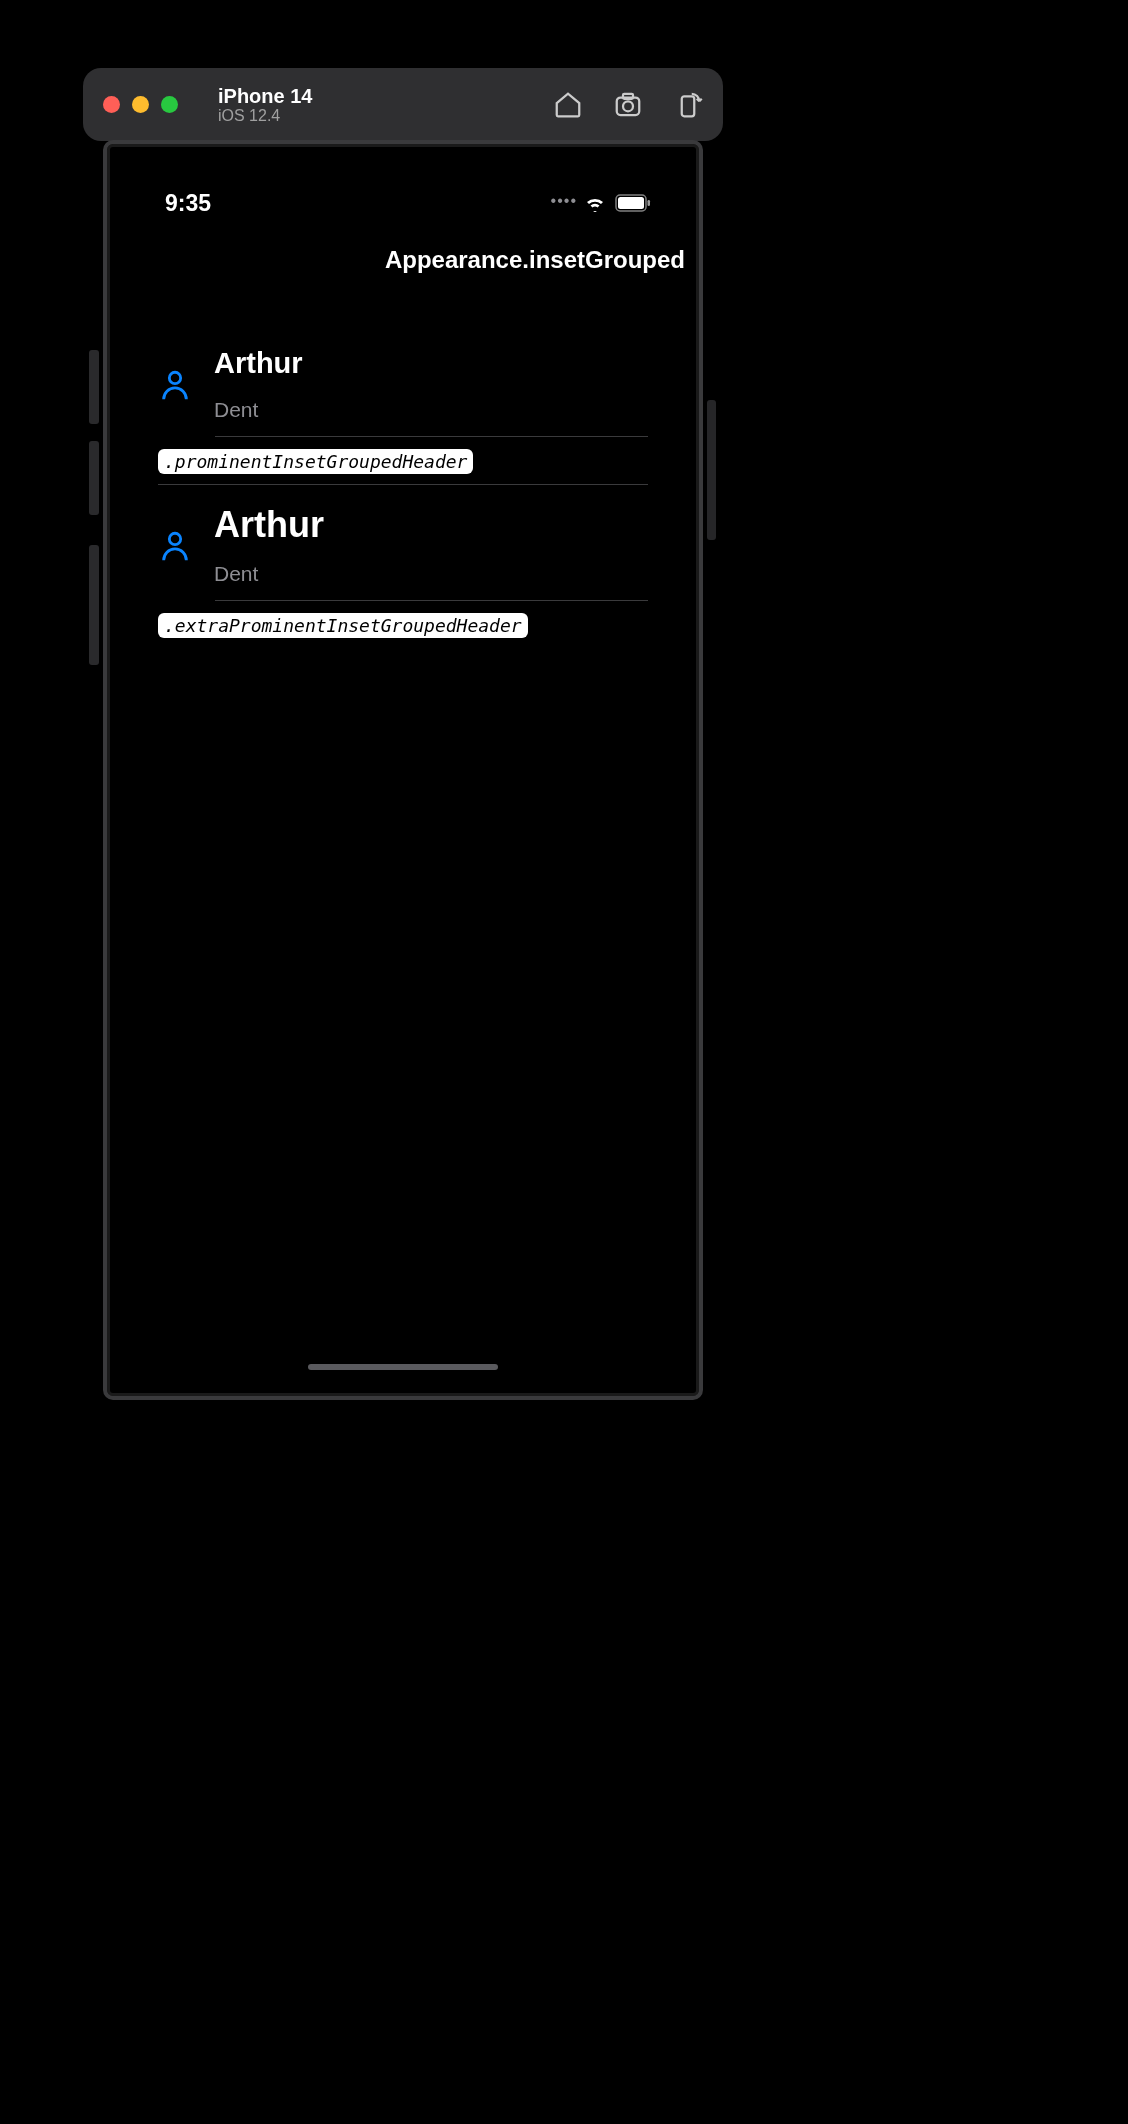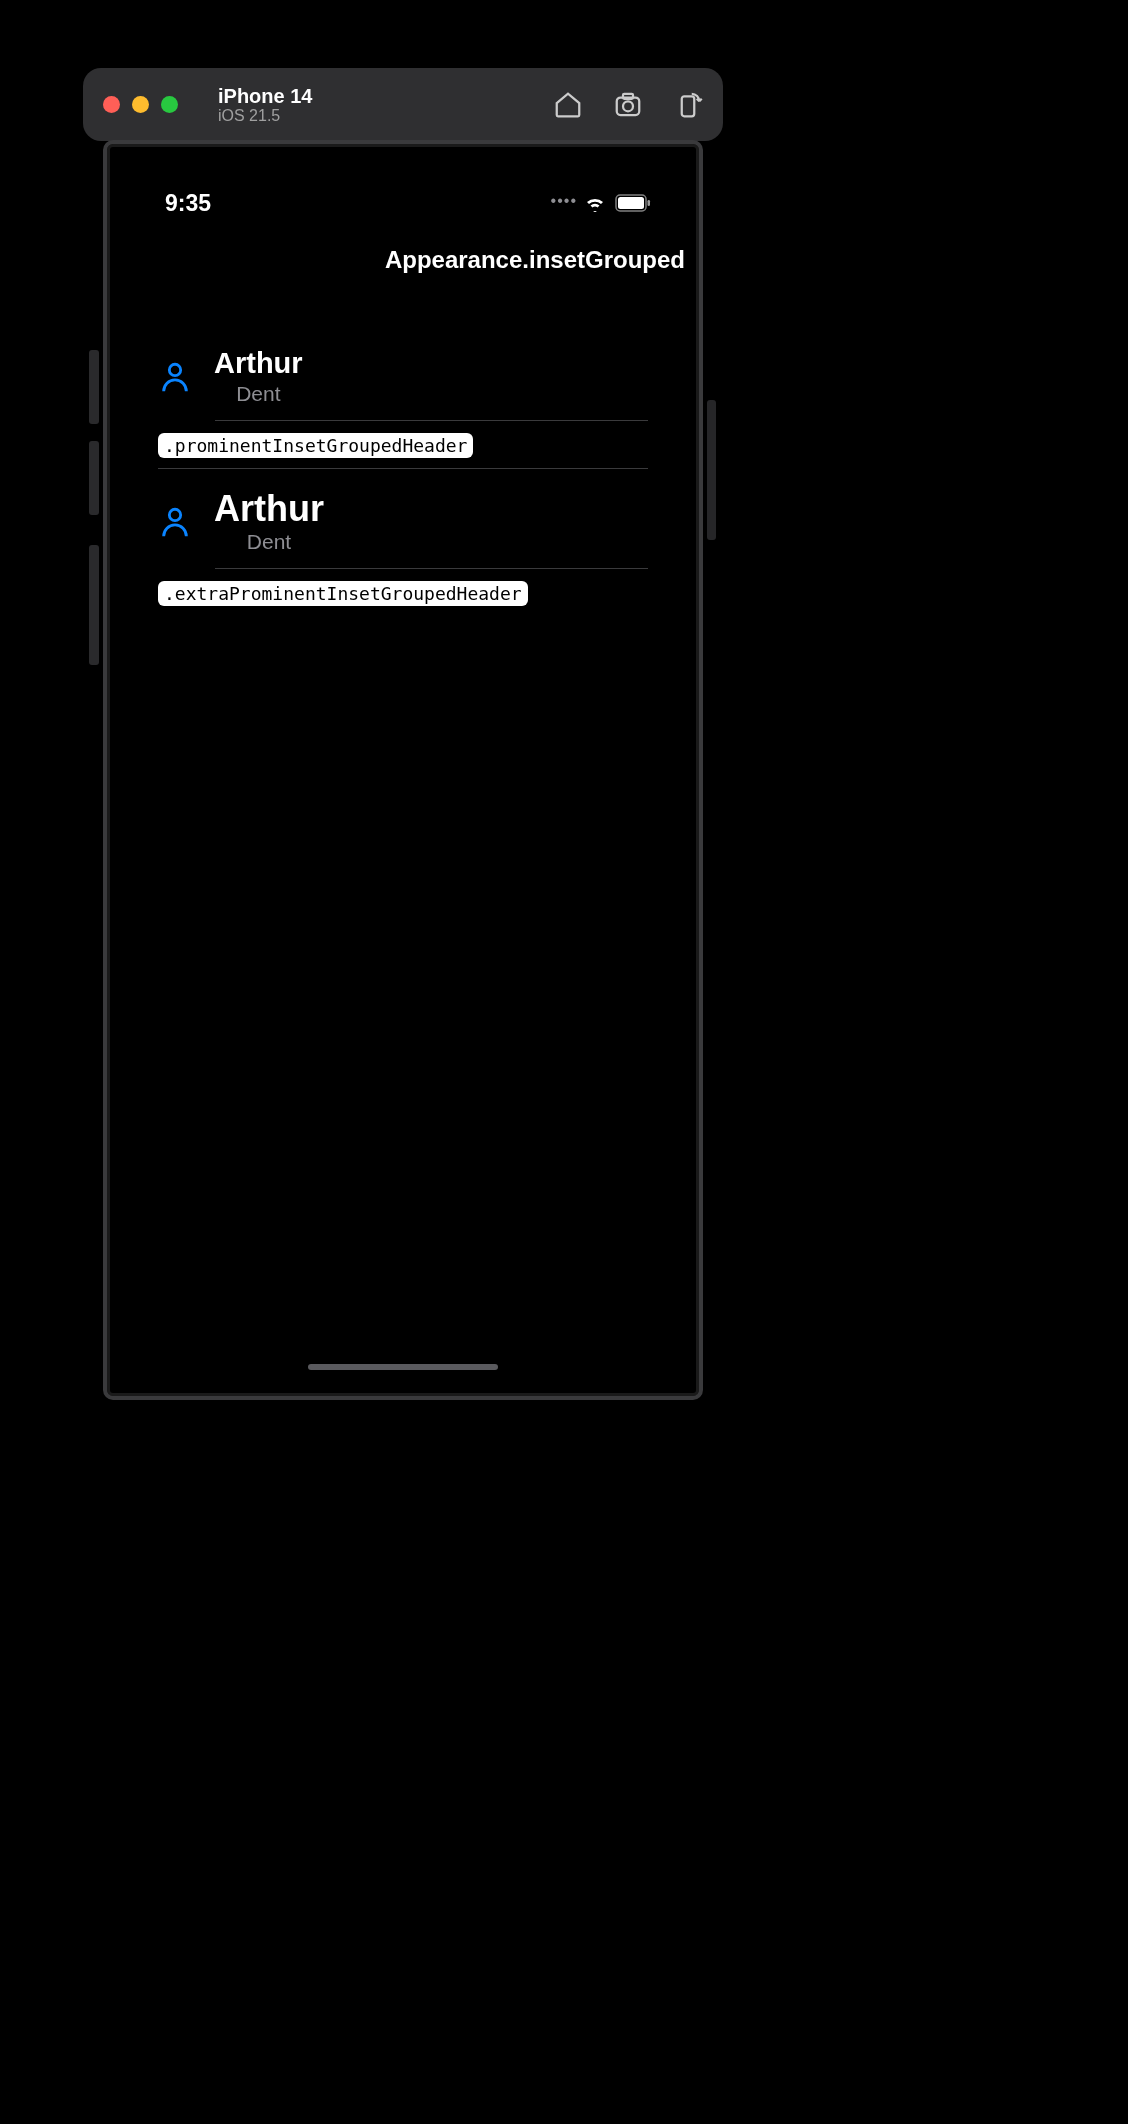--- a/index.html
+++ b/index.html
@@ -174,33 +174,33 @@
     .row-text { display: flex; flex-direction: column; }
     .row-title {
       color: #fff;
       font-weight: 700;
     }
     .row-title.prominent { font-size: 29px; line-height: 1.1; }
     .row-title.extra { font-size: 36px; line-height: 1.1; }
     .row-sub {
       color: #8e8e93;
       font-size: 21px;
-      margin-top: 2px;
-      text-align: center;
+      margin-top: 18px;
     }
     .tag {
       display: inline-block;
       background: #fff;
       color: #000;
       font-size: 18px;
       border-radius: 6px;
       padding: 2px 6px;
       margin-top: 12px;
       margin-bottom: 10px;
       font-family: ui-monospace, "SF Mono", Menlo, monospace;
+      font-style: italic;
     }
     .section-gap { height: 6px; }
 
     
     .home-indicator {
       position: absolute;
       bottom: 12px;
       left: 50%;
       transform: translateX(-50%);
       width: 190px;
@@ -213,21 +213,21 @@
 <body>
 
 <div class="sim-toolbar">
   <div class="traffic-lights">
     <div class="traffic-light tl-red"></div>
     <div class="traffic-light tl-yellow"></div>
     <div class="traffic-light tl-green"></div>
   </div>
   <div class="device-label">
     <div class="device-name">iPhone 14</div>
-    <div class="device-os">iOS 21.5</div>
+    <div class="device-os">iOS 12.4</div>
   </div>
   <div class="sim-actions">
     <svg class="sim-icon" viewBox="0 0 24 24" fill="none" stroke="currentColor" stroke-width="1.8">
       <path d="M3 10.5 L12 3 L21 10.5 V20 a1 1 0 0 1 -1 1 H4 a1 1 0 0 1 -1 -1 Z"></path>
     </svg>
     <svg class="sim-icon" viewBox="0 0 24 24" fill="none" stroke="currentColor" stroke-width="1.8">
       <rect x="3" y="6" width="18" height="14" rx="3"></rect>
       <circle cx="12" cy="13" r="4"></circle>
       <rect x="8" y="3" width="8" height="4" rx="1"></rect>
     </svg>

